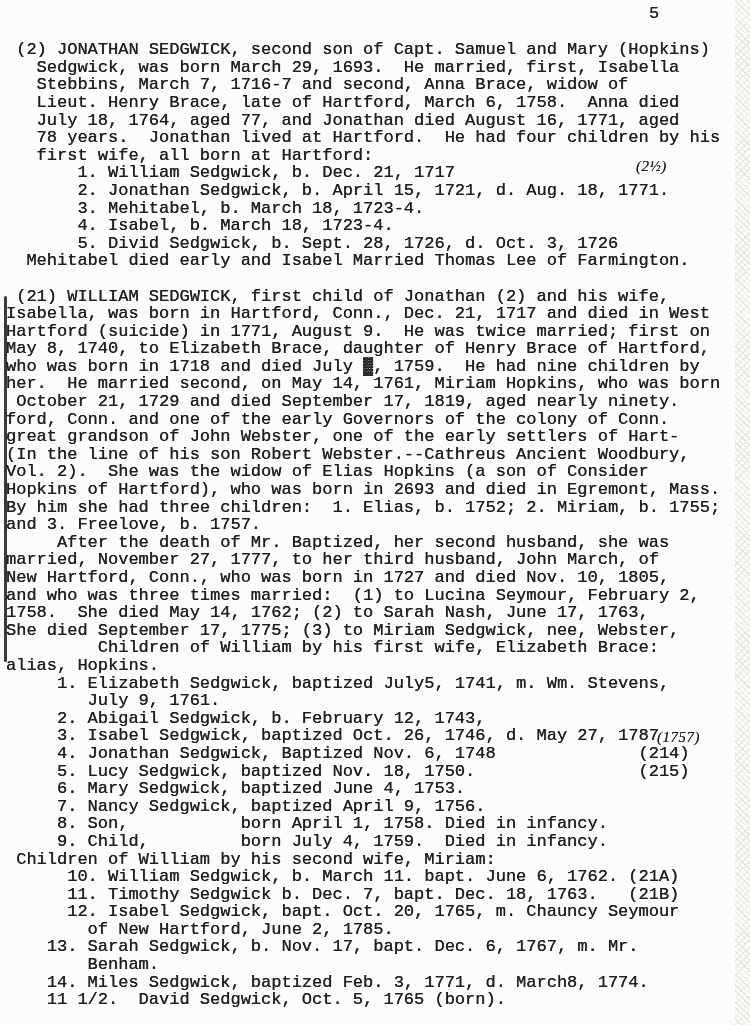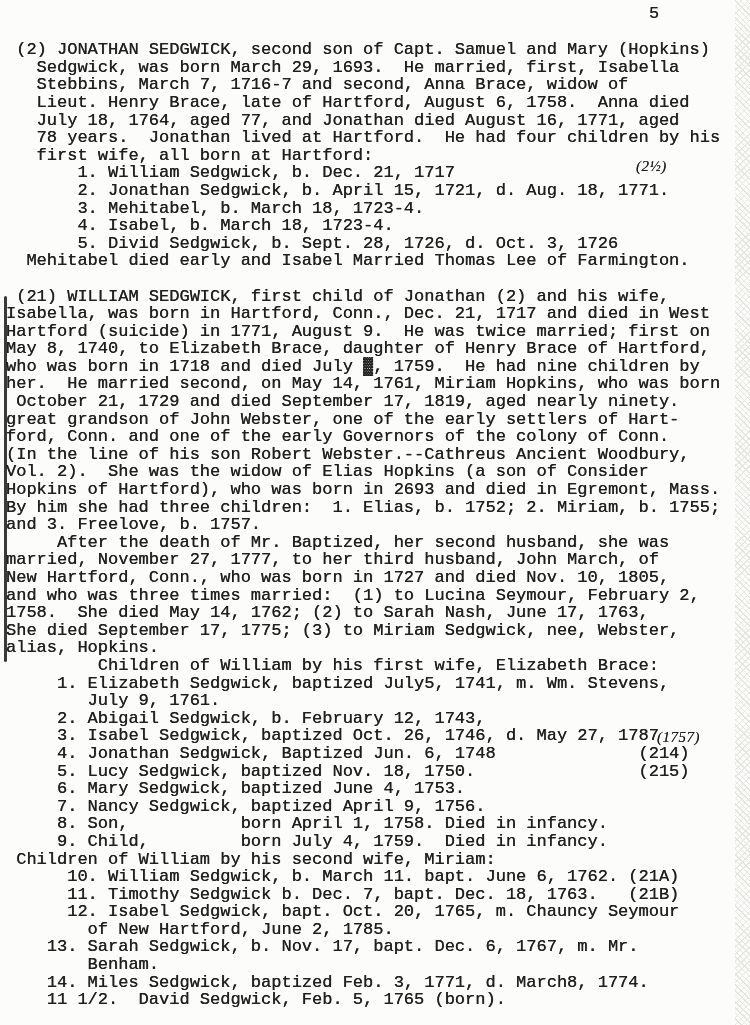--- a/index.html
+++ b/index.html
@@ -43,68 +43,68 @@
 <body>
 
 <div class="page">
   <div class="pagenum">5</div>
   <div class="lines">
       <div class="line"></div>
       <div class="line"></div>
       <div class="line"> (2) JONATHAN SEDGWICK, second son of Capt. Samuel and Mary (Hopkins)</div>
       <div class="line">   Sedgwick, was born March 29, 1693.  He married, first, Isabella</div>
       <div class="line">   Stebbins, March 7, 1716-7 and second, Anna Brace, widow of</div>
-      <div class="line">   Lieut. Henry Brace, late of Hartford, August 6, 1758.  Anna died</div>
+      <div class="line">   Lieut. Henry Brace, late of Hartford, March 6, 1758.  Anna died</div>
       <div class="line">   July 18, 1764, aged 77, and Jonathan died August 16, 1771, aged</div>
       <div class="line">   78 years.  Jonathan lived at Hartford.  He had four children by his</div>
       <div class="line">   first wife, all born at Hartford:</div>
       <div class="line">       1. William Sedgwick, b. Dec. 21, 1717<span class="ann" style="left: 630px; top: -6px;">(2½)</span></div>
       <div class="line">       2. Jonathan Sedgwick, b. April 15, 1721, d. Aug. 18, 1771.</div>
       <div class="line">       3. Mehitabel, b. March 18, 1723-4.</div>
       <div class="line">       4. Isabel, b. March 18, 1723-4.</div>
       <div class="line">       5. Divid Sedgwick, b. Sept. 28, 1726, d. Oct. 3, 1726</div>
       <div class="line">  Mehitabel died early and Isabel Married Thomas Lee of Farmington.</div>
       <div class="line"></div>
       <div class="line"> (21) WILLIAM SEDGWICK, first child of Jonathan (2) and his wife,</div>
       <div class="line">Isabella, was born in Hartford, Conn., Dec. 21, 1717 and died in West</div>
       <div class="line">Hartford (suicide) in 1771, August 9.  He was twice married; first on</div>
       <div class="line">May 8, 1740, to Elizabeth Brace, daughter of Henry Brace of Hartford,</div>
       <div class="line">who was born in 1718 and died July ▓, 1759.  He had nine children by</div>
       <div class="line">her.  He married second, on May 14, 1761, Miriam Hopkins, who was born</div>
       <div class="line"> October 21, 1729 and died September 17, 1819, aged nearly ninety.</div>
+      <div class="line">ford, Conn. and one of the early Governors of the colony of Conn.</div>
       <div class="line">great grandson of John Webster, one of the early settlers of Hart-</div>
-      <div class="line">ford, Conn. and one of the early Governors of the colony of Conn.</div>
       <div class="line">(In the line of his son Robert Webster.--Cathreus Ancient Woodbury,</div>
       <div class="line">Vol. 2).  She was the widow of Elias Hopkins (a son of Consider</div>
       <div class="line">Hopkins of Hartford), who was born in 2693 and died in Egremont, Mass.</div>
       <div class="line">By him she had three children:  1. Elias, b. 1752; 2. Miriam, b. 1755;</div>
       <div class="line">and 3. Freelove, b. 1757.</div>
       <div class="line">     After the death of Mr. Baptized, her second husband, she was</div>
       <div class="line">married, November 27, 1777, to her third husband, John March, of</div>
       <div class="line">New Hartford, Conn., who was born in 1727 and died Nov. 10, 1805,</div>
       <div class="line">and who was three times married:  (1) to Lucina Seymour, February 2,</div>
       <div class="line">1758.  She died May 14, 1762; (2) to Sarah Nash, June 17, 1763,</div>
       <div class="line">She died September 17, 1775; (3) to Miriam Sedgwick, nee, Webster,</div>
+      <div class="line">         Children of William by his first wife, Elizabeth Brace:</div>
       <div class="line">alias, Hopkins.</div>
-      <div class="line">         Children of William by his first wife, Elizabeth Brace:</div>
       <div class="line">     1. Elizabeth Sedgwick, baptized July5, 1741, m. Wm. Stevens,</div>
       <div class="line">        July 9, 1761.</div>
       <div class="line">     2. Abigail Sedgwick, b. February 12, 1743,</div>
       <div class="line">     3. Isabel Sedgwick, baptized Oct. 26, 1746, d. May 27, 1787<span class="ann" style="left: 651px; top: -4px; margin-top: 6px;">(1757)</span></div>
-      <div class="line">     4. Jonathan Sedgwick, Baptized Jun. 6, 1748              (214)</div>
+      <div class="line">     4. Jonathan Sedgwick, Baptized Nov. 6, 1748              (214)</div>
       <div class="line">     5. Lucy Sedgwick, baptized Nov. 18, 1750.                (215)</div>
       <div class="line">     6. Mary Sedgwick, baptized June 4, 1753.</div>
       <div class="line">     7. Nancy Sedgwick, baptized April 9, 1756.</div>
       <div class="line">     8. Son,           born April 1, 1758. Died in infancy.</div>
       <div class="line">     9. Child,         born July 4, 1759.  Died in infancy.</div>
       <div class="line"> Children of William by his second wife, Miriam:</div>
       <div class="line">      10. William Sedgwick, b. March 11. bapt. June 6, 1762. (21A)</div>
       <div class="line">      11. Timothy Sedgwick b. Dec. 7, bapt. Dec. 18, 1763.   (21B)</div>
       <div class="line">      12. Isabel Sedgwick, bapt. Oct. 20, 1765, m. Chauncy Seymour</div>
       <div class="line">        of New Hartford, June 2, 1785.</div>
       <div class="line">    13. Sarah Sedgwick, b. Nov. 17, bapt. Dec. 6, 1767, m. Mr.</div>
       <div class="line">        Benham.</div>
       <div class="line">    14. Miles Sedgwick, baptized Feb. 3, 1771, d. March8, 1774.</div>
-      <div class="line">    11 1/2.  David Sedgwick, Feb. 5, 1765 (born).</div>
+      <div class="line">    11 1/2.  David Sedgwick, Oct. 5, 1765 (born).</div>
     </div>
   <div class="left-rule"></div>
   <div class="edge-band"></div>
 </div>
 
 </body></html>

